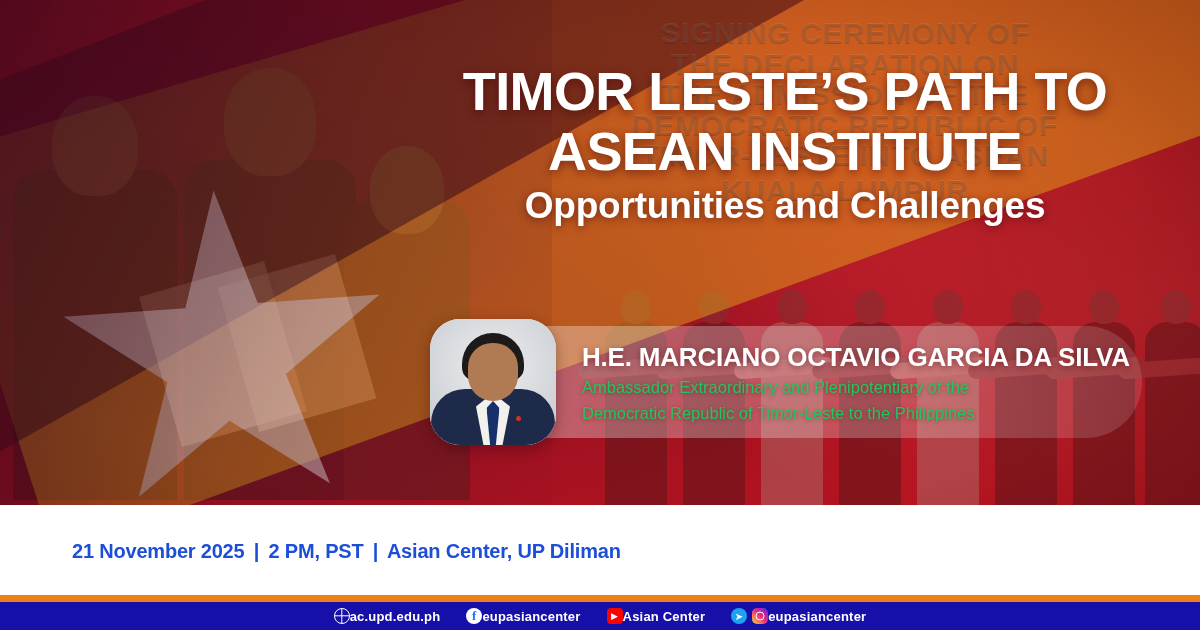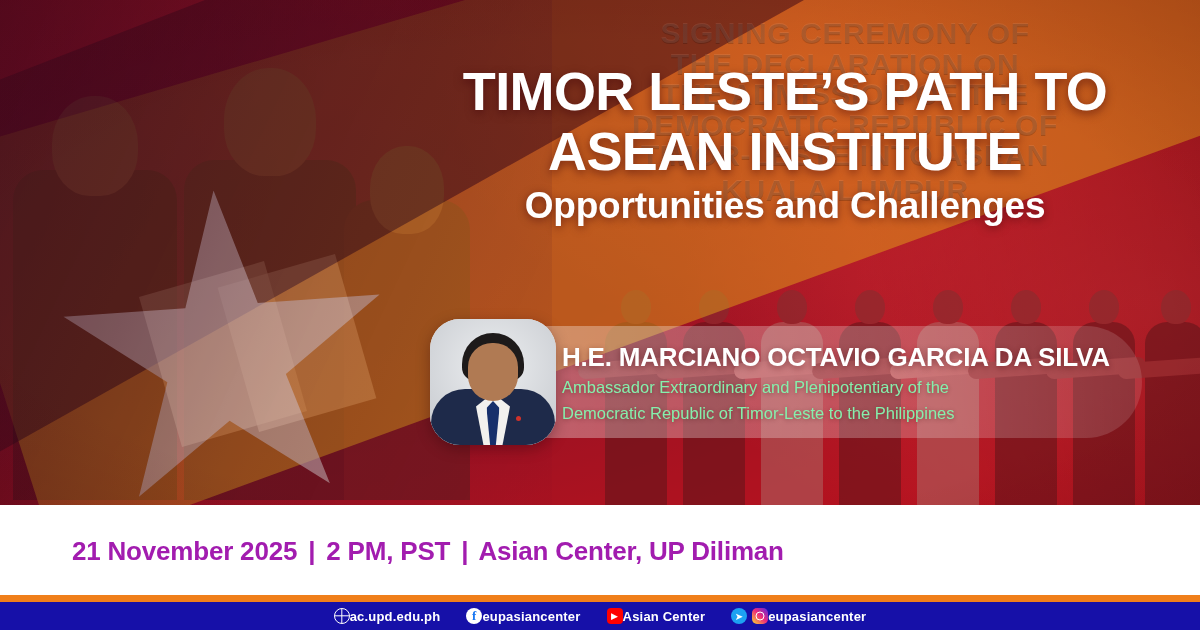--- a/index.html
+++ b/index.html
@@ -99,31 +99,31 @@
   .p-face{position:absolute;left:50%;top:24px;transform:translateX(-50%);
     width:50px;height:58px;border-radius:25px 25px 26px 26px;background:#b07a53;}
   .p-suit{position:absolute;left:50%;bottom:0;transform:translateX(-50%);
     width:124px;height:56px;background:#1e2a4a;border-radius:34px 34px 0 0;}
   .p-shirt{position:absolute;left:50%;bottom:0;transform:translateX(-50%);
     width:34px;height:52px;background:#f2f1ee;clip-path:polygon(50% 0,100% 26%,78% 100%,22% 100%,0 26%);}
   .p-tie{position:absolute;left:50%;bottom:0;transform:translateX(-50%);
     width:13px;height:44px;background:#17306b;clip-path:polygon(50% 0,100% 16%,72% 100%,28% 100%,0 16%);}
   .p-pin{position:absolute;left:86px;bottom:24px;width:5px;height:5px;border-radius:50%;background:#d0322a;}
 
-  .speaker-text{position:absolute;left:132px;top:16px;width:580px;}
+  .speaker-text{position:absolute;left:152px;top:16px;width:580px;}
   .sp-name{font-size:26px;font-weight:900;color:#fff;letter-spacing:-.2px;
     text-shadow:0 2px 6px rgba(60,0,10,.45);}
-  .sp-role{font-size:16.5px;color:#86efac;line-height:1.32;margin-top:4px;
+  .sp-role{font-size:16.5px;color:#22c55e;line-height:1.32;margin-top:4px;
     text-shadow:0 1px 4px rgba(60,0,10,.4);}
 
   
   .white-bar{position:absolute;left:0;top:505px;width:1200px;height:92px;background:#fff;z-index:8;
     display:flex;align-items:center;}
   .details{padding-left:72px;}
-  .line1{font-size:26px;font-weight:800;color:#a21caf;letter-spacing:-.2px;white-space:nowrap;}
+  .line1{font-size:20px;font-weight:800;color:#1d4ed8;letter-spacing:-.2px;white-space:nowrap;}
   .line2{font-size:24px;color:#121212;margin-top:8px;white-space:nowrap;font-weight:400;}
   .line2 .strong{font-weight:900;text-decoration:underline;text-underline-offset:3px;}
   .sep{font-weight:800;padding:0 4px;}
 
   
   .logos{position:absolute;left:752px;top:508px;height:86px;display:flex;align-items:center;gap:14px;}
   .logo{display:flex;align-items:center;}
 
   
   .up-seal{width:62px;height:62px;border-radius:50%;background:#1d6b3a;position:relative;

